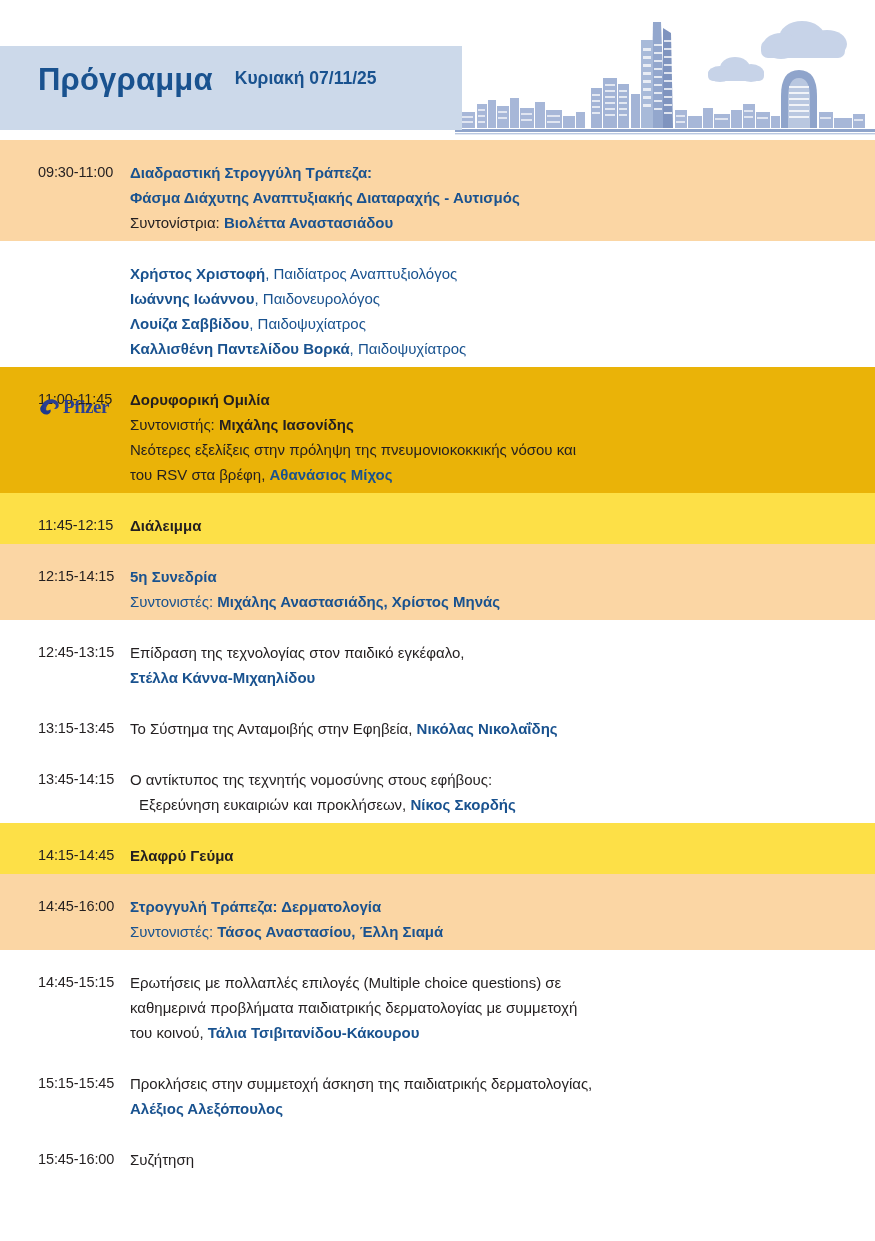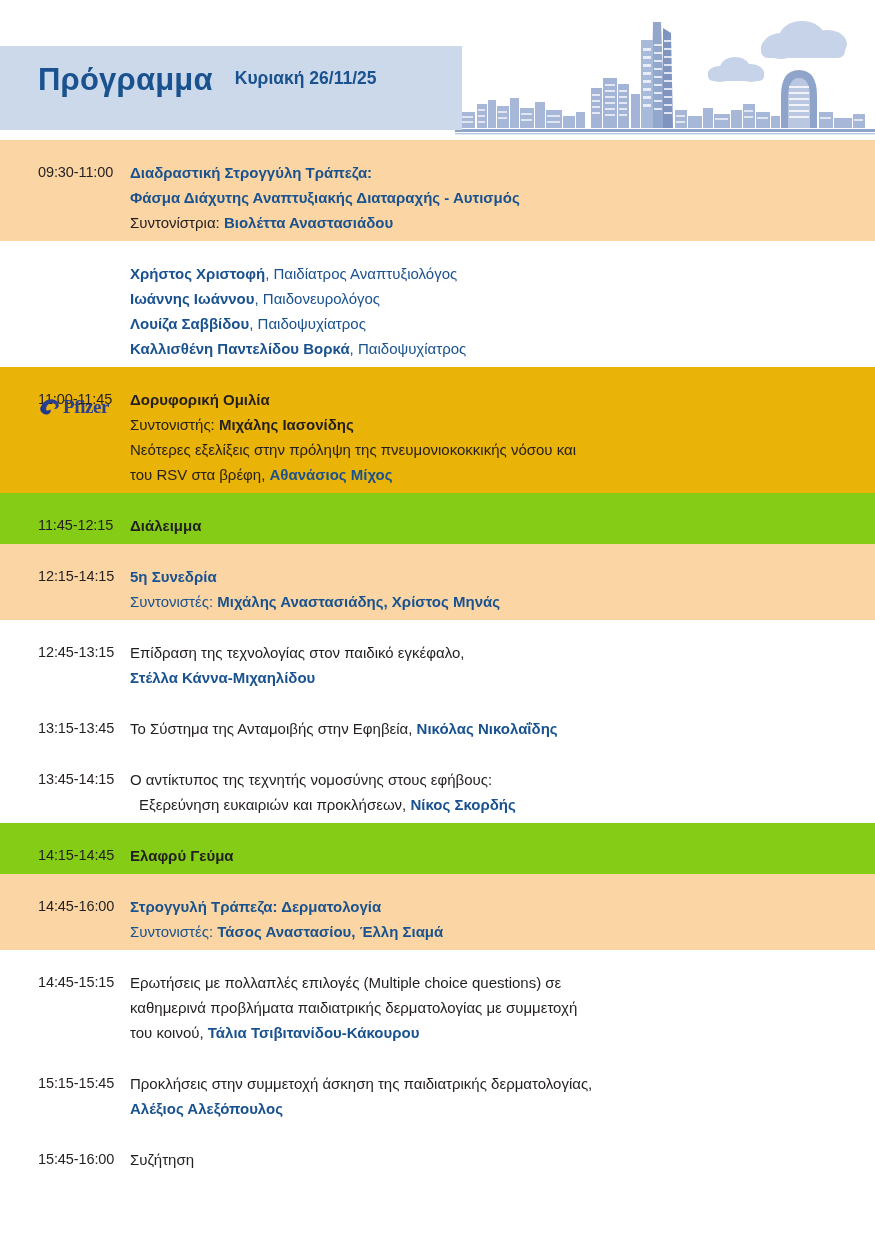--- a/index.html
+++ b/index.html
@@ -76,21 +76,21 @@
     width: 875px;
   }
 
   .band {
     position: relative;
     width: 875px;
     padding: 20px 0 6px 0;
   }
   .band.tone-orange { background: #fbd6a4; }
   .band.tone-pink   { background: #eab308; }
-  .band.tone-blue   { background: #84cc16; }
+  .band.tone-blue   { background: #fde047; }
   .band.tone-white  { background: #ffffff; }
 
   .row {
     position: relative;
     display: flex;
     align-items: flex-start;
     min-height: 25px;
   }
 
   .time-cell {
@@ -287,21 +287,21 @@
         </g>
 
         <rect x="0" y="129" width="420" height="3" fill="#8fa4cb"></rect>
         <rect x="0" y="133" width="420" height="1.4" fill="#b9c7e0"></rect>
       </svg>
     </div>
 
     <div id="header-band"></div>
     <div id="header-text-wrap">
       <span id="program-title">Πρόγραμμα</span>
-      <span id="program-date">Κυριακή 26/11/25</span>
+      <span id="program-date">Κυριακή 07/11/25</span>
     </div>
   </div>
 
   <div id="schedule">
       <div class="band tone-orange">
         <div class="row">
           <div class="time-cell">09:30-11:00</div>
           <div class="body-cell">
             <span class="ln"><span class="blueb">Διαδραστική Στρογγύλη Τράπεζα:</span></span>
             <span class="ln"><span class="blueb">Φάσμα Διάχυτης Αναπτυξιακής Διαταραχής - Αυτισμός</span></span>

